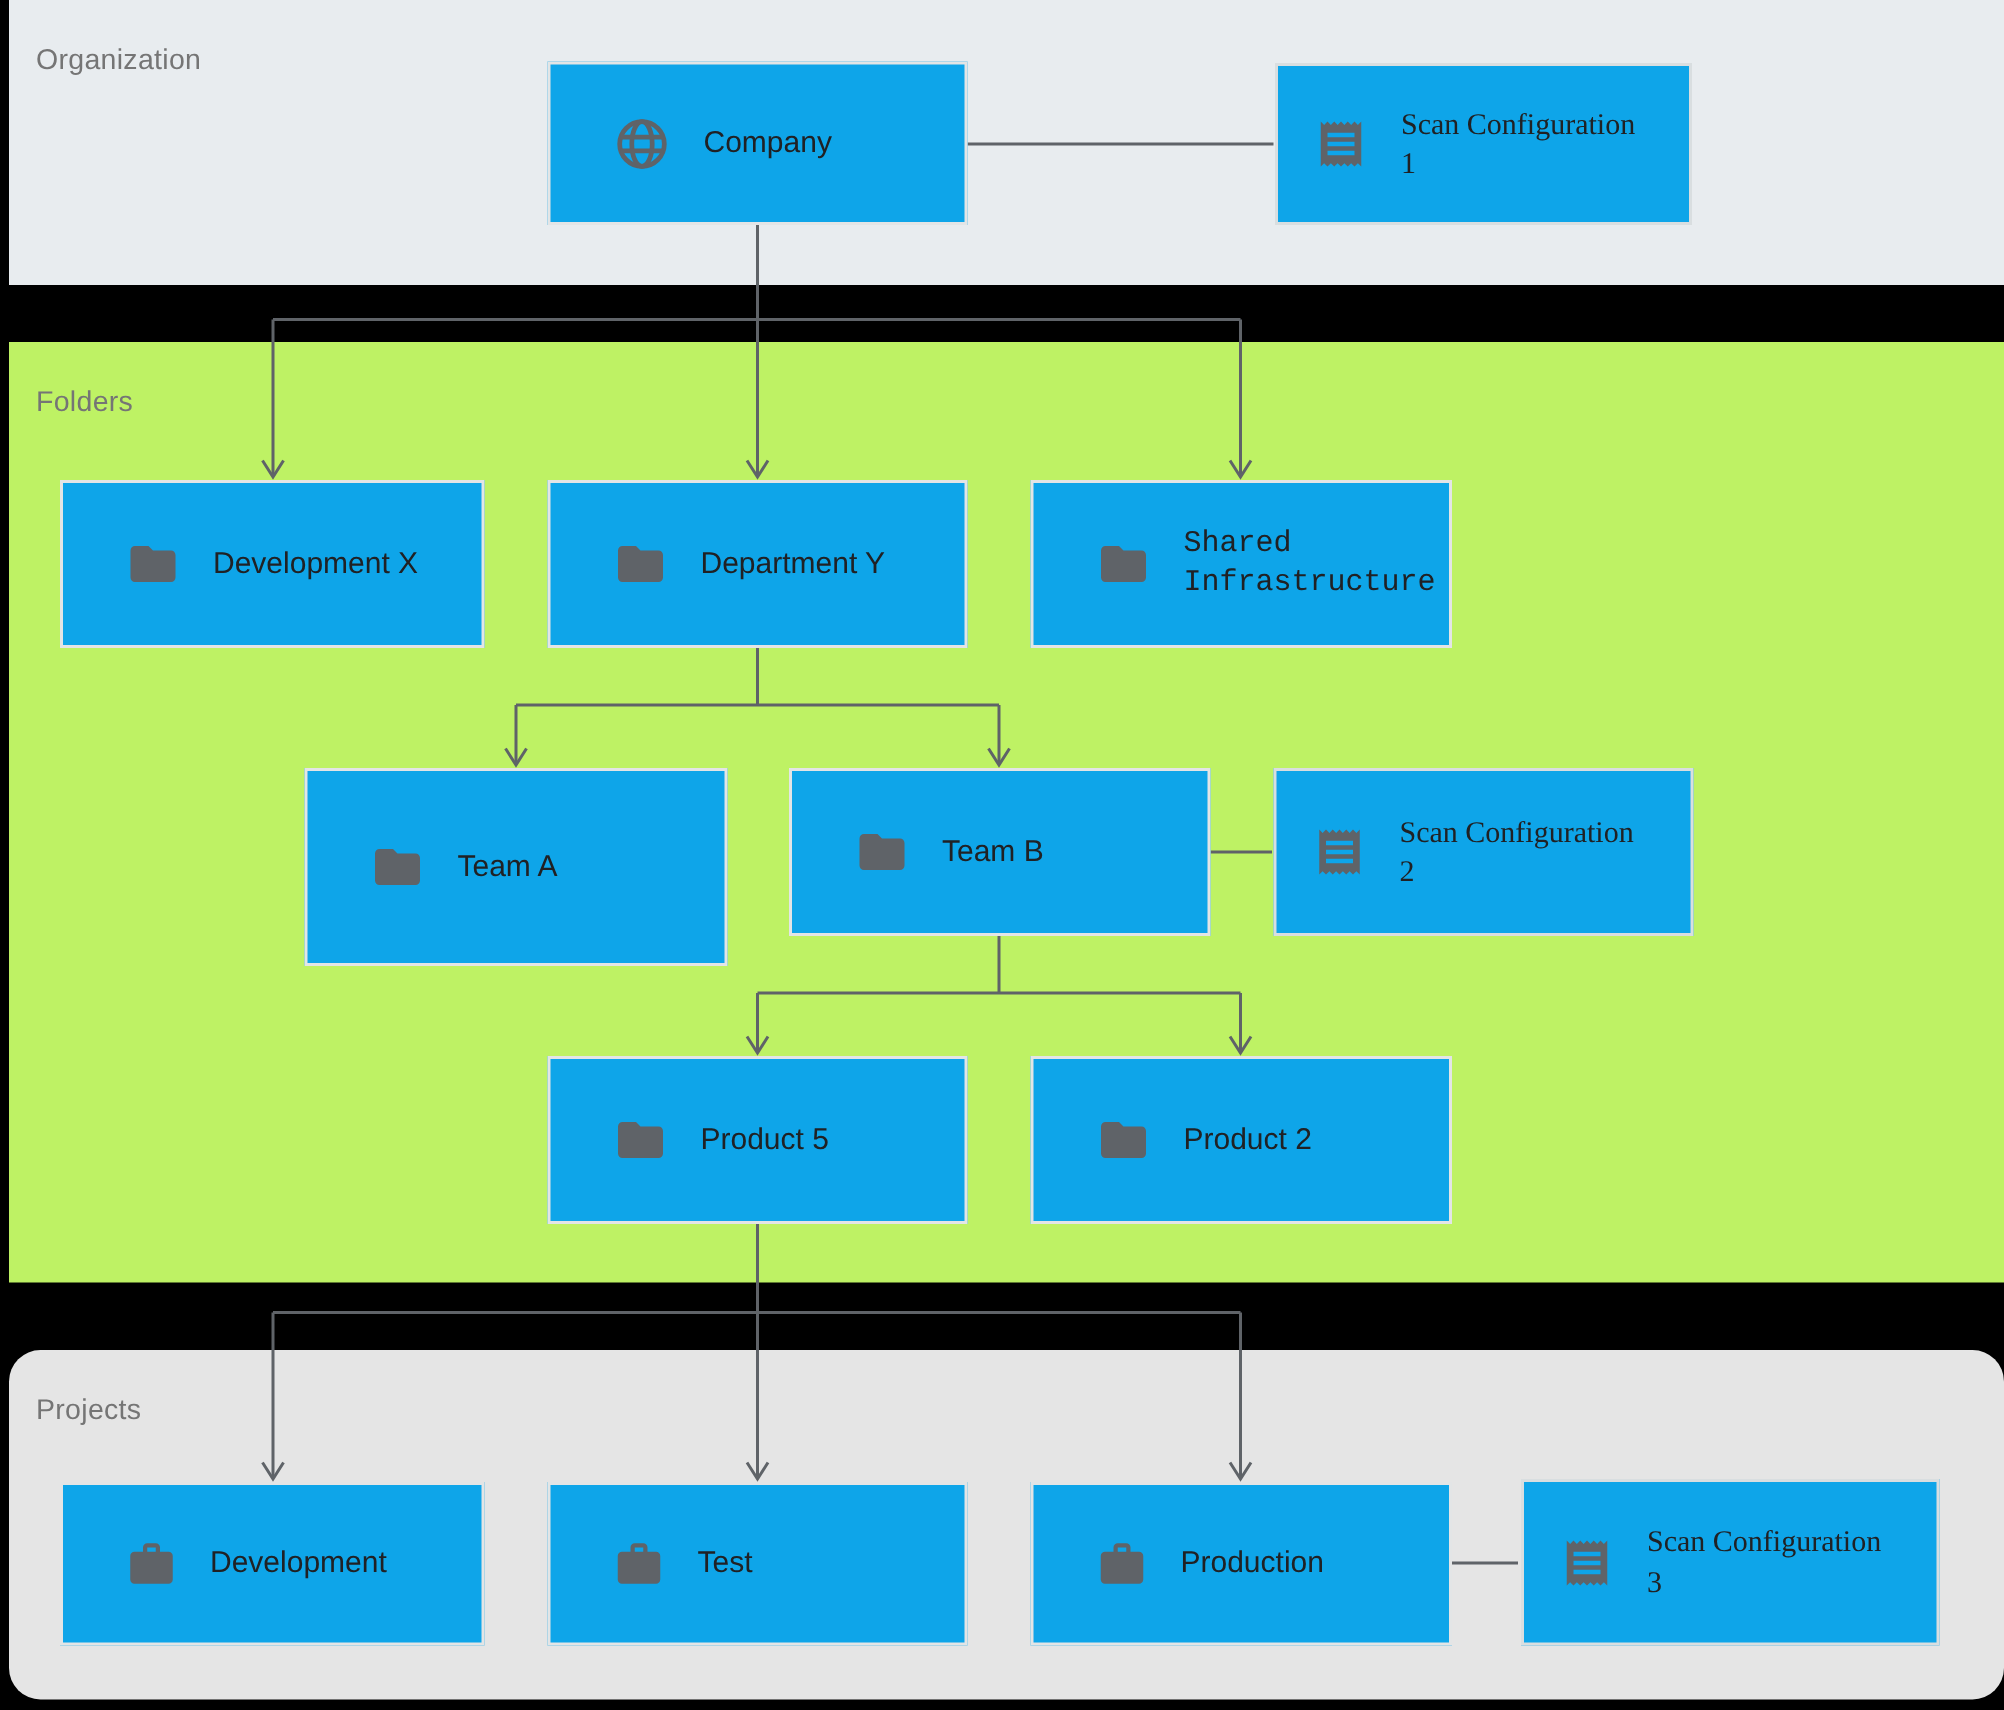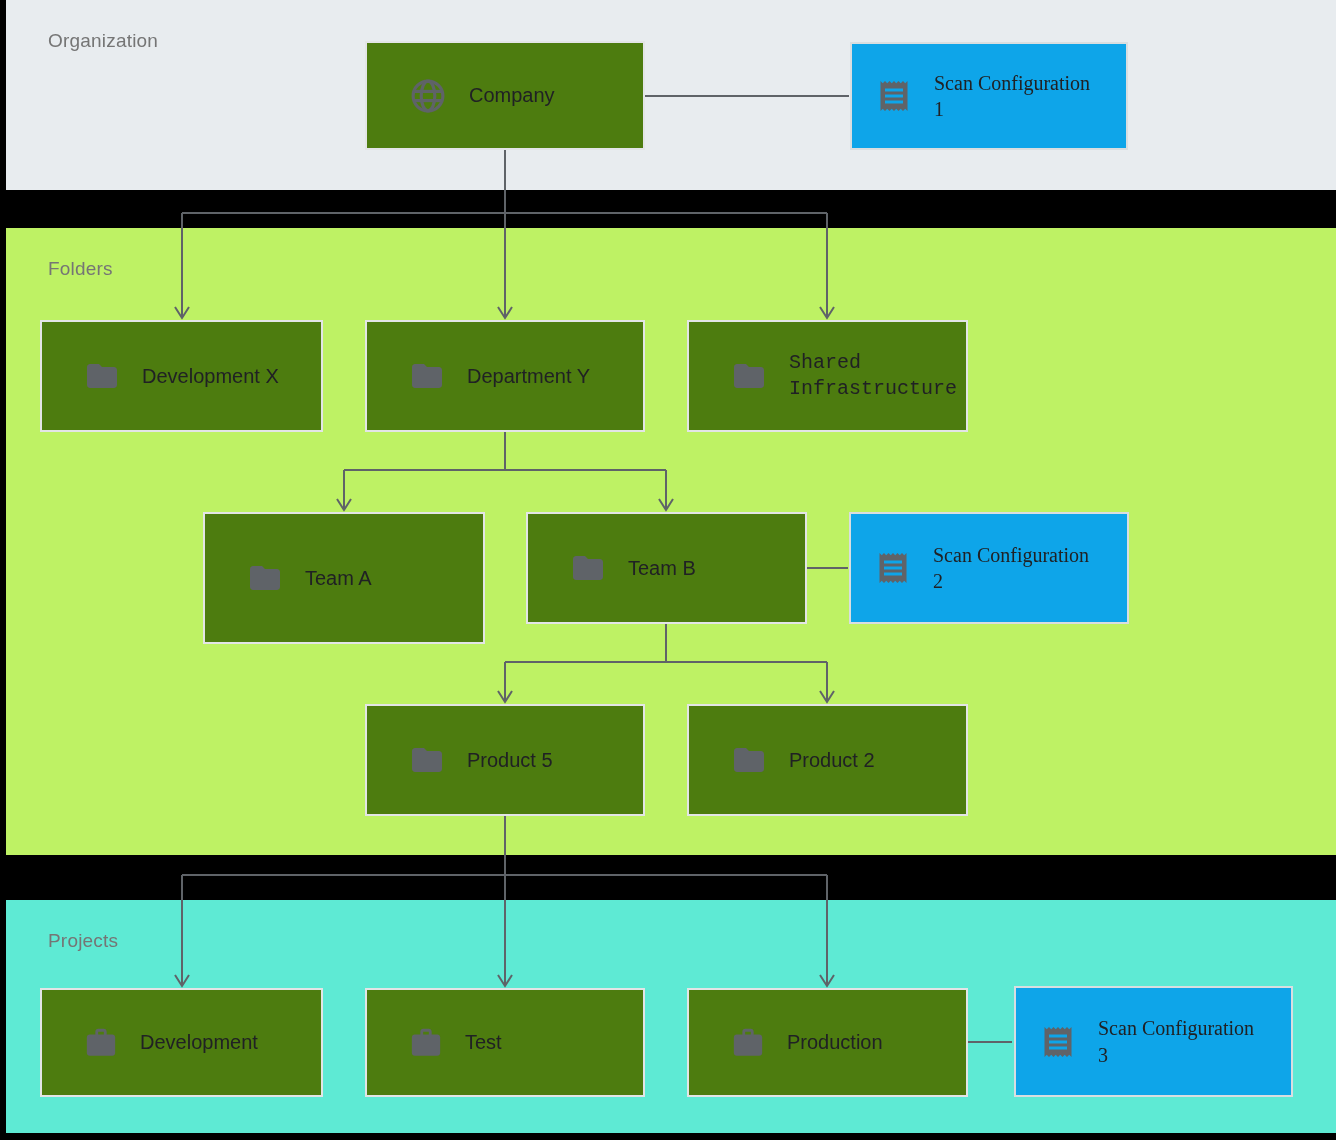--- a/index.html
+++ b/index.html
@@ -14,40 +14,39 @@
     font-family: "Liberation Sans", "DejaVu Sans", sans-serif;
     overflow: hidden;
   }
   .band {
     position: absolute;
     left: 6px;
     width: 1330px;
   }
   .band-org      { top: 0px;   height: 190px; background: #e8ecef; }
   .band-folders  { top: 228px; height: 627px; background: #bef264; }
-  .band-projects { top: 900px; height: 233px; background: #5eead4; }
+  .band-projects { top: 900px; height: 233px; background: #e5e5e5; border-radius: 21px; }
   .band-label {
     position: absolute;
     left: 18px;
     top: 30px;
     font-size: 19px;
     color: #757575;
     letter-spacing: 0.2px;
-    margin-left: 24px;
   }
   .connector-layer {
     position: absolute;
     left: 0; top: 0;
     z-index: 1;
     pointer-events: none;
   }
   .node {
     position: absolute;
     z-index: 2;
-    background: #4d7c0f;
+    background: #0ea5e9;
     border: 2px solid #e3e5e6;
     box-sizing: border-box;
     display: flex;
     align-items: center;
     padding-left: 42px;
   }
   .node.scan {
     background: #0ea5e9;
     border-color: #d9dee0;
     padding-left: 24px;

